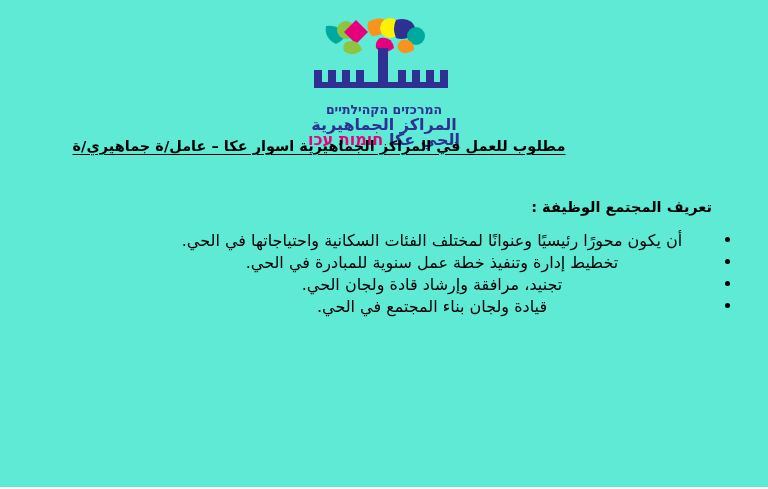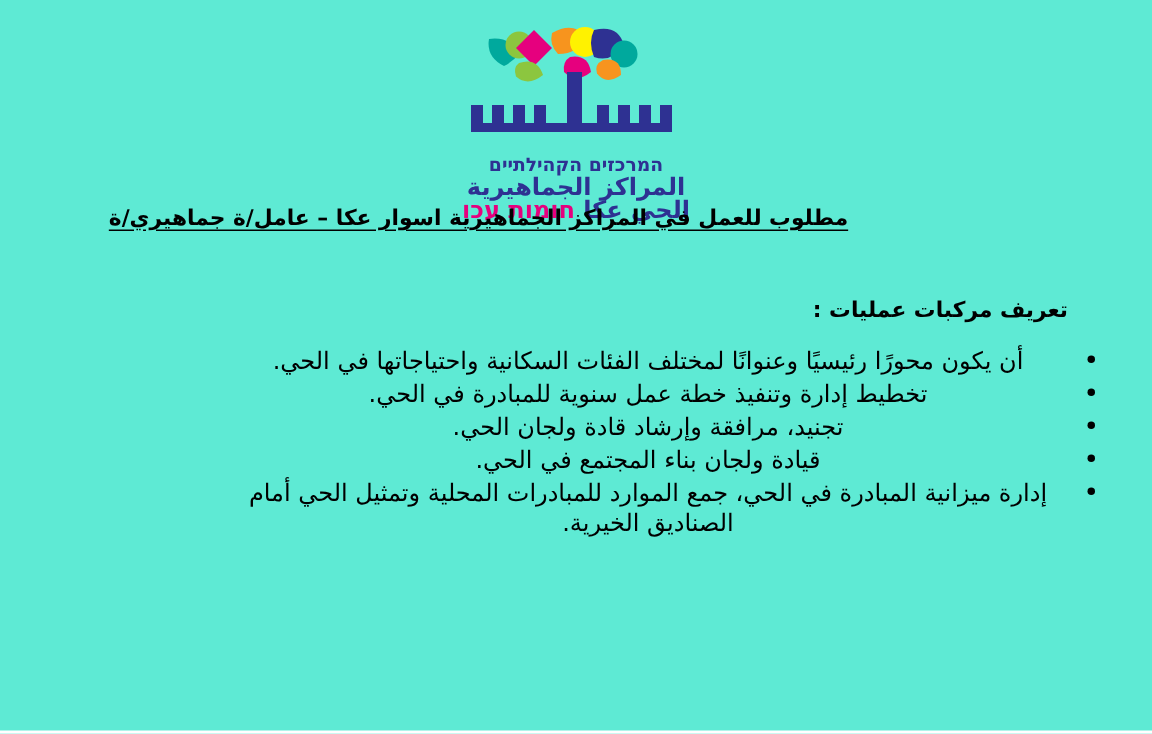--- a/index.html
+++ b/index.html
@@ -181,39 +181,35 @@
     <div class="logo-text-ar">
       <span>الحي عكا</span>
       <span class="accent">חומות עכו</span>
     </div>
   </div>
 
   <div class="doc-title">
     <span>مطلوب للعمل في المراكز الجماهيرية اسوار عكا – عامل/ة جماهيري/ة</span>
   </div>
 
-  <div class="section-heading">تعريف مركبات عمليات :</div>
+  <div class="section-heading">تعريف المجتمع الوظيفة :</div>
 
   <ul class="bullet-list">
     <li>
       <span class="bullet"></span>
       <span class="txt">أن يكون محورًا رئيسيًا وعنوانًا لمختلف الفئات السكانية واحتياجاتها في الحي.</span>
     </li>
     <li>
       <span class="bullet"></span>
       <span class="txt">تخطيط إدارة وتنفيذ خطة عمل سنوية للمبادرة في الحي.</span>
     </li>
     <li>
       <span class="bullet"></span>
       <span class="txt">تجنيد، مرافقة وإرشاد قادة ولجان الحي.</span>
     </li>
     <li>
       <span class="bullet"></span>
       <span class="txt">قيادة ولجان بناء المجتمع في الحي.</span>
-    </li>
-    <li>
-      <span class="bullet"></span>
-      <span class="txt">إدارة ميزانية المبادرة في الحي، جمع الموارد للمبادرات المحلية وتمثيل الحي أمام الصناديق الخيرية.</span>
     </li>
   </ul>
 
   <div class="page-edge"></div>
 </div>
 
 </body></html>

